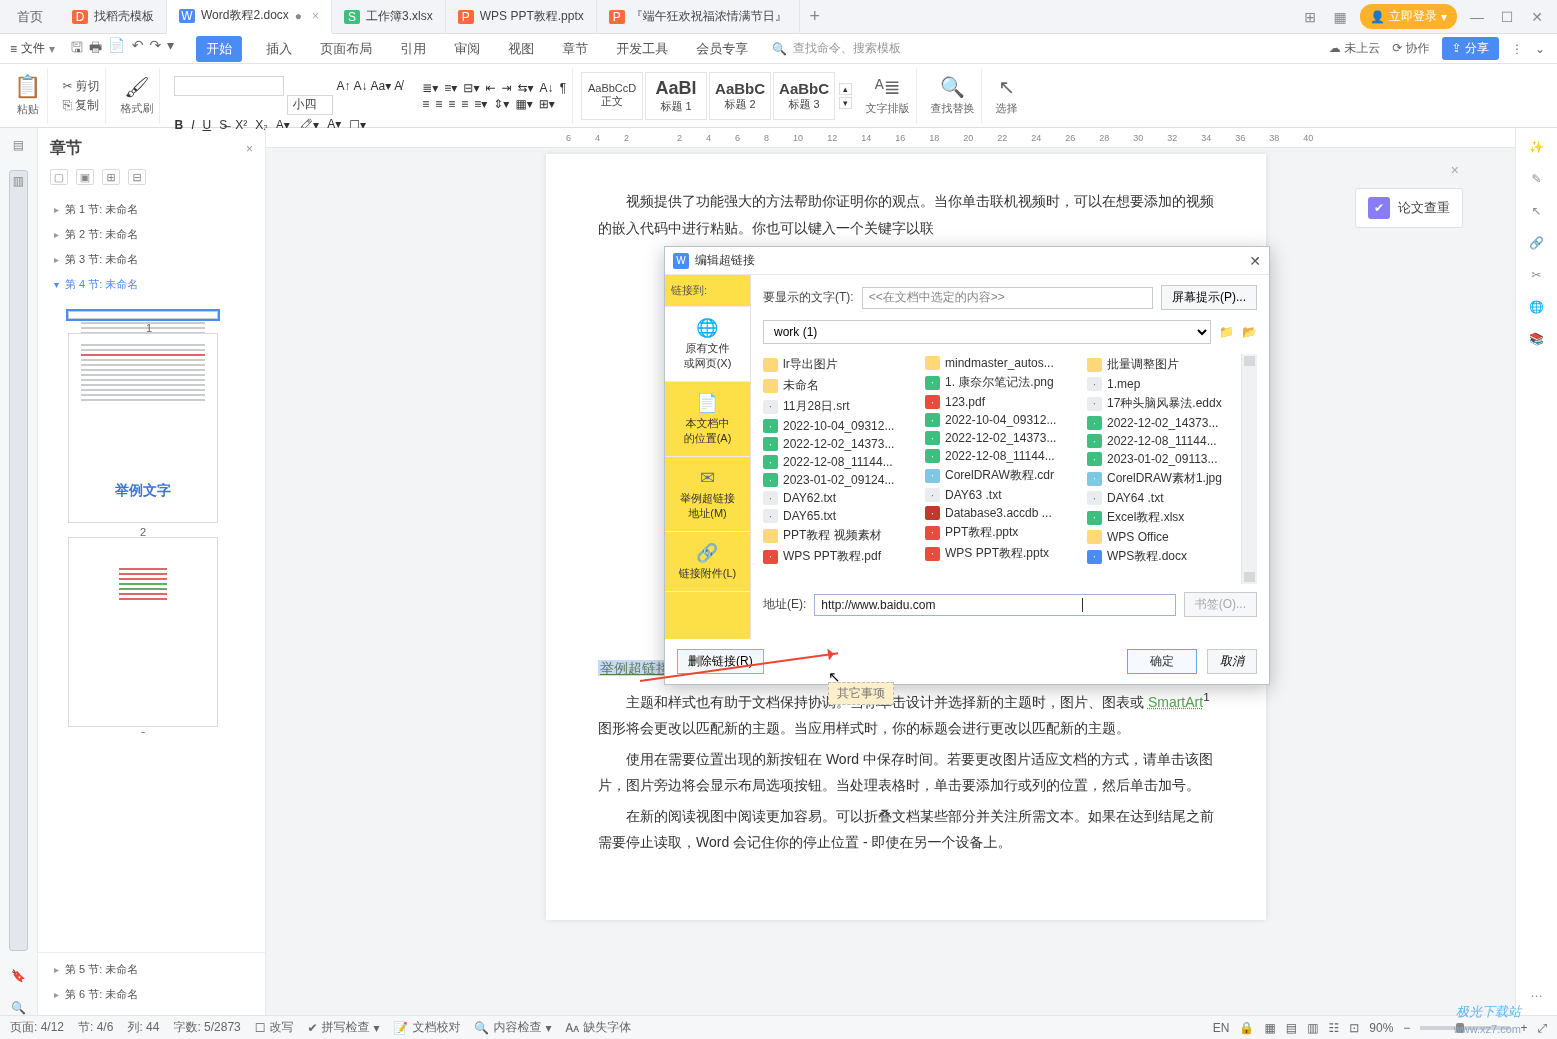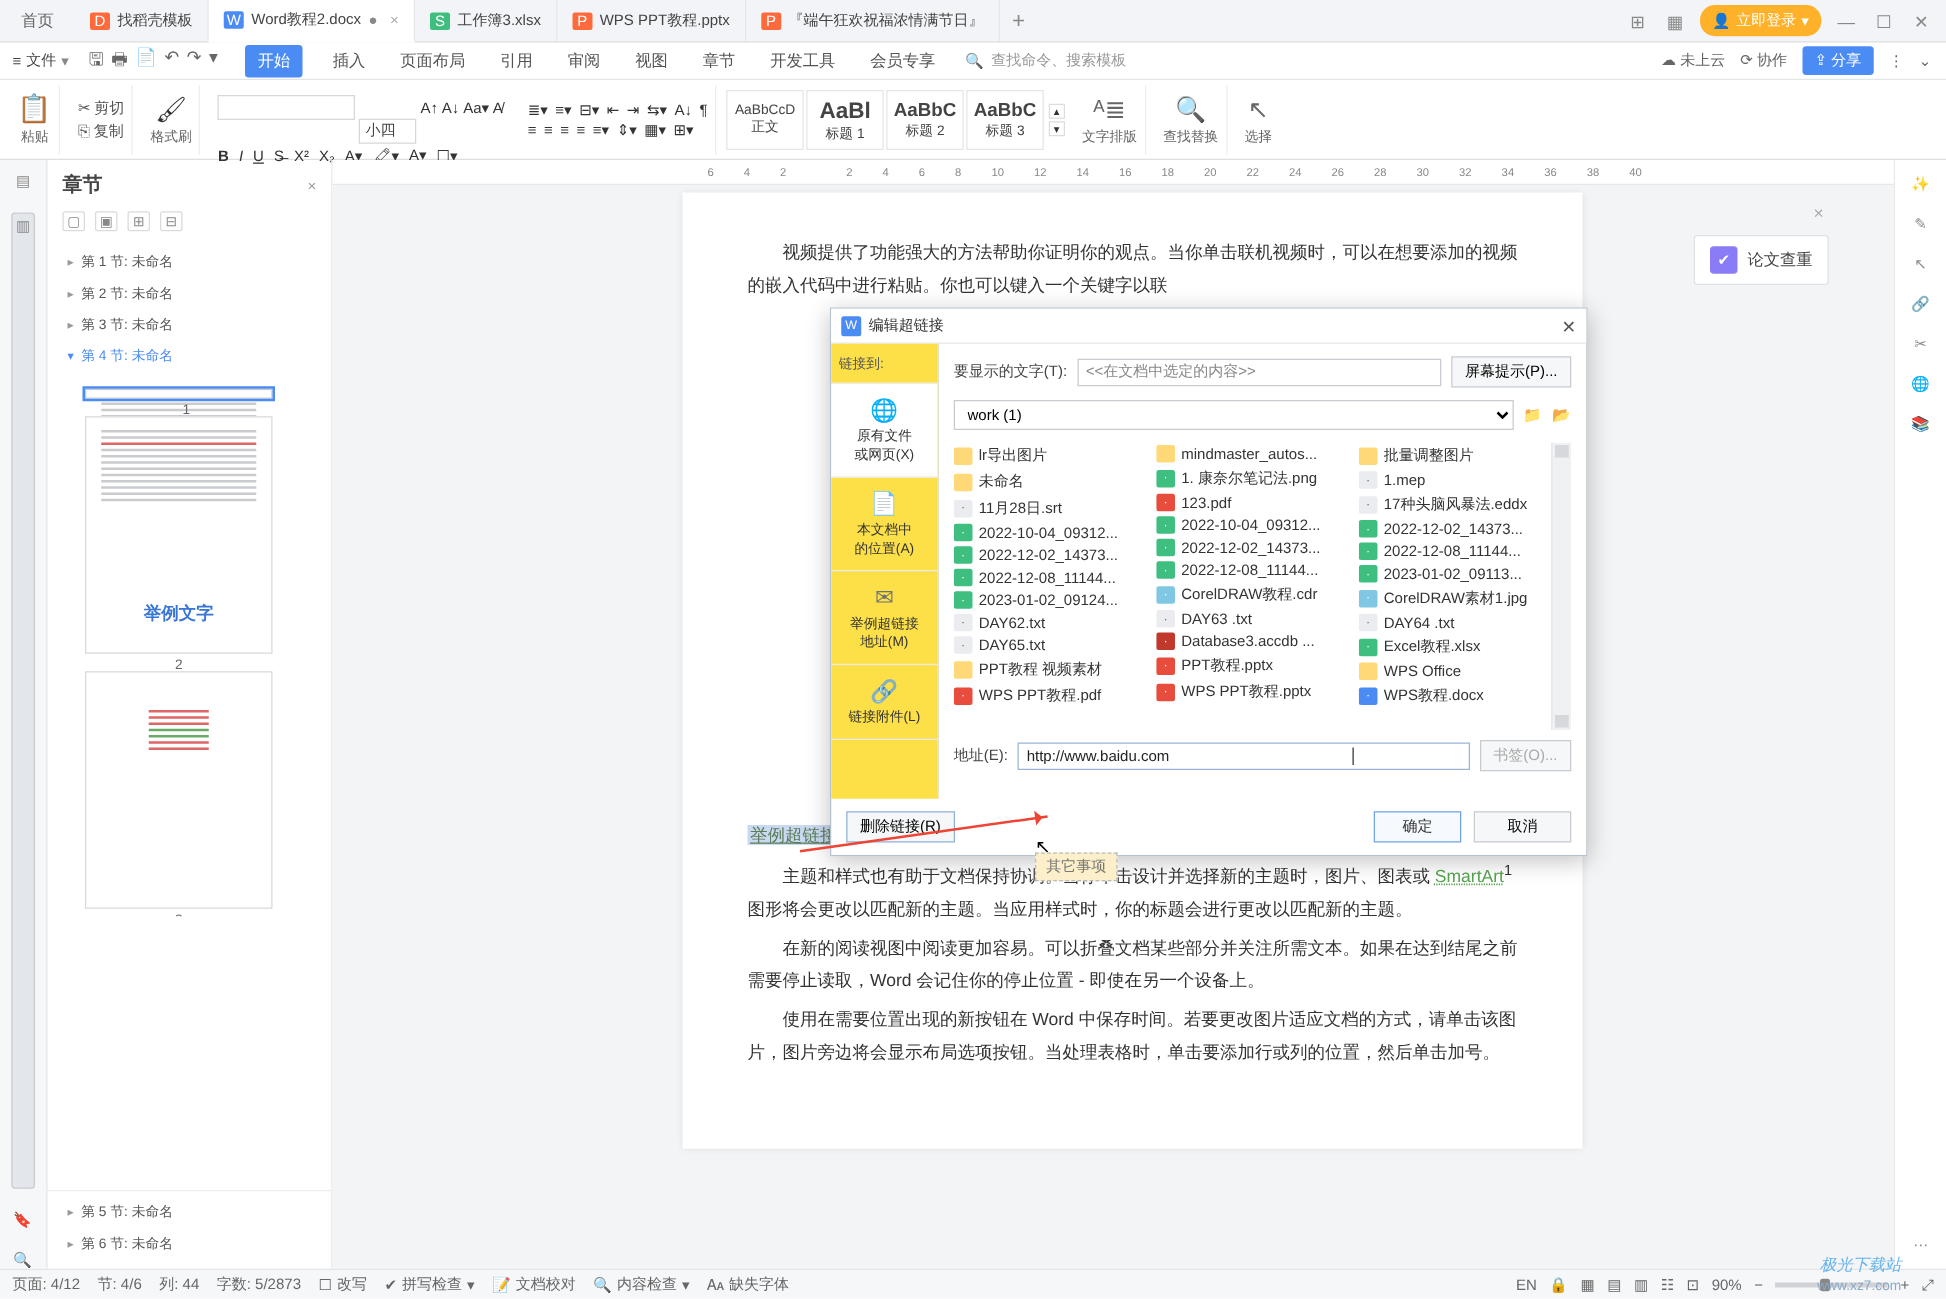--- a/index.html
+++ b/index.html
@@ -401,22 +401,22 @@
         <span>36</span>
         <span>38</span>
         <span>40</span>
     </div>
 
     <div class="page">
       <p>视频提供了功能强大的方法帮助你证明你的观点。当你单击联机视频时，可以在想要添加的视频的嵌入代码中进行粘贴。你也可以键入一个关键字以联</p>
       <div style="height:410px;"></div>
       <p style="text-indent:0;"><span class="hl">举例超链接</span></p>
       <p><span>主题和样式也有助于文档保持协调。当你单击设计并选择新的主题时，图片、图表或 </span><span class="sa">SmartArt</span><sup>1</sup><span> 图形将会更改以匹配新的主题。当应用样式时，你的标题会进行更改以匹配新的主题。</span></p>
+      <p>使用在需要位置出现的新按钮在  Word  中保存时间。若要更改图片适应文档的方式，请单击该图片，图片旁边将会显示布局选项按钮。当处理表格时，单击要添加行或列的位置，然后单击加号。</p>
       <p>在新的阅读视图中阅读更加容易。可以折叠文档某些部分并关注所需文本。如果在达到结尾之前需要停止读取，Word  会记住你的停止位置 - 即使在另一个设备上。</p>
-      <p>使用在需要位置出现的新按钮在  Word  中保存时间。若要更改图片适应文档的方式，请单击该图片，图片旁边将会显示布局选项按钮。当处理表格时，单击要添加行或列的位置，然后单击加号。</p>
     </div>
 
     <div class="close-x">×</div>
     <div class="float-card">
       <span class="ic">✔</span>
       <span>论文查重</span>
     </div>
   </div>
 
   <div class="right-strip">
@@ -603,21 +603,21 @@
         <label>地址(E):</label>
         <div class="addr-in">http://www.baidu.com</div>
         <button class="btn" style="color:#aaa;">书签(O)...</button>
       </div>
     </div>
   </div>
   <div class="dlg-foot">
     <button class="btn" style="border-color:#8fb0d8;">删除链接(R)</button>
     <span class="spacer"></span>
     <button class="btn prim">确定</button>
-    <button class="btn" style="padding:3px 26px;">取消</button>
+    <button class="btn" style="padding:3px 12px;font-style:italic;">取消</button>
   </div>
 </div>
 
 <div class="arrow"></div>
 <div class="cursor">↖</div>
 
 <div style="position:absolute;left:828px;top:682px;border:1px dashed #b8bcc0;background:#fcefc9;padding:2px 8px;font-size:12px;color:#777;">其它事项</div>
 
 <div class="status">
   <span class="grp">页面: 4/12</span>

